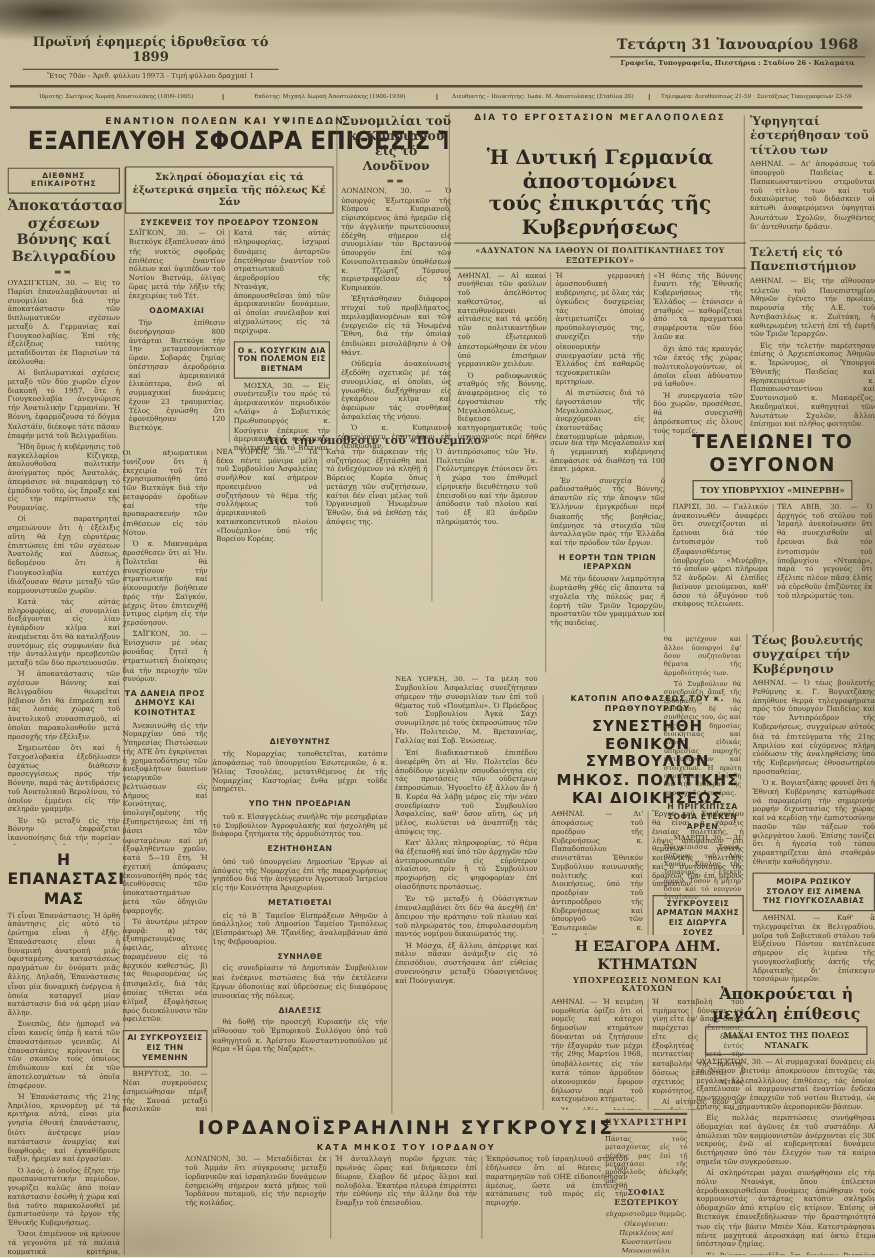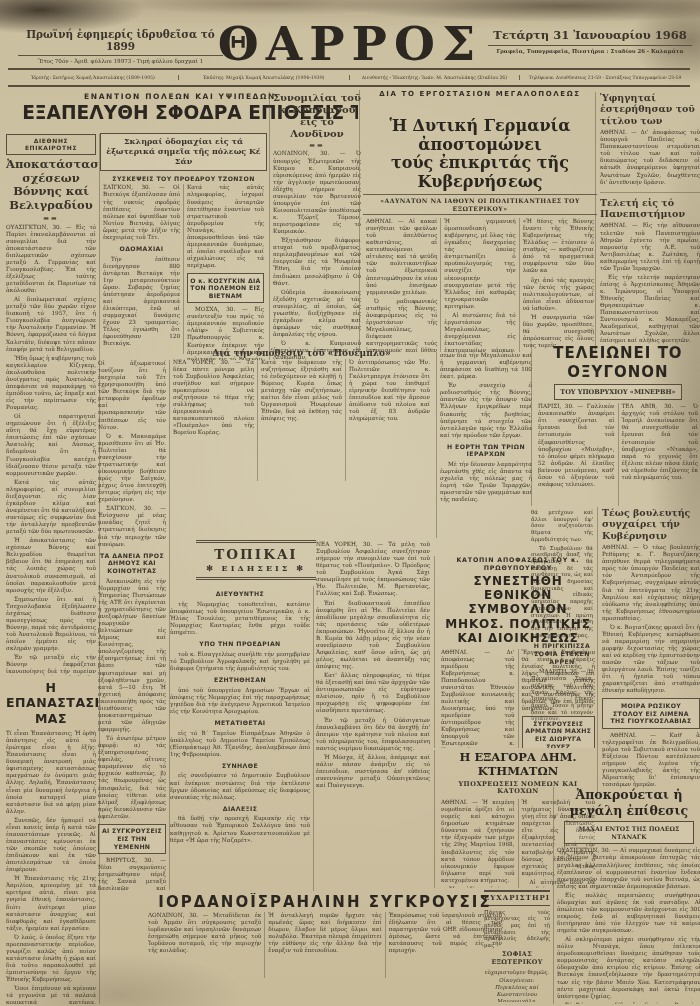--- a/index.html
+++ b/index.html
@@ -55,21 +55,20 @@
   .tban .t2{font-weight:bold;font-size:8px;letter-spacing:3px;margin-top:1px;}
   .euch-title{border-top:2px solid #564d3c;border-bottom:1px solid #564d3c;text-align:center;font-weight:bold;font-size:7px;letter-spacing:1px;padding:2px 0;margin-bottom:3px;}
   .condensed{display:inline-block;transform:scaleX(.93);transform-origin:center;}
   .divider-mini{text-align:center;font-size:6px;letter-spacing:2px;margin:1px 0 2px;color:#564d3c;}
 </style>
 </head>
 <body>
 
 <div id="page">
 
-  <div class="blk mh-title ni">ΘΑΡΡΟΣ</div>
   <div class="blk mh-left ni">
     <div class="l1">Πρωϊνή ἐφημερίς ἱδρυθεῖσα τό 1899</div>
     <div class="l2">Ἔτος 70όν - Ἀριθ. φύλλου 19973 - Τιμή φύλλου δραχμαί 1</div>
   </div>
   <div class="blk mh-right ni">
     <div class="l1">Τετάρτη 31 Ἰανουαρίου 1968</div>
     <div class="l2">Γραφεῖα, Τυπογραφεῖα, Πιεστήρια : Σταδίου 26 - Καλαμάτα</div>
   </div>
   <div class="blk infobar">
     <div class="cell">Ἱδρυτής: Σωτήριος Χωραή Ἀποστολάκης (1899-1905)</div>
@@ -214,24 +213,20 @@
   <div class="blk body-s vline-l" style="left:597px;top:507px;width:98px;height:288px;padding-left:4px;">
     <div class="smallhead" style="font-size:9.5px;text-align:left;">Τέως βουλευτής συγχαίρει τήν Κυβέρνησιν</div>
     <div style="margin-top:3px;">
         <div class="fi-lead">ΑΘΗΝΑΙ. — Ὁ τέως βουλευτής Ρεθύμνης κ. Γ. Βογιατζάκης ἀπηύθυνε θερμά τηλεγραφήματα πρός τόν ὑπουργόν Παιδείας καί τόν Ἀντιπρόεδρον τῆς Κυβερνήσεως, συγχαίρων αὐτούς διά τά ἐπιτεύγματα τῆς 21ης Ἀπριλίου καί εὐχόμενος πλήρη εὐόδωσιν τῆς ἀναληφθείσης ὑπό τῆς Κυβερνήσεως ἐθνοσωτηρίου προσπαθείας.</div>
         <div class="fi-p">Ὁ κ. Βογιατζάκης φρονεῖ ὅτι ἡ Ἐθνική Κυβέρνησις κατώρθωσε νά παραμερίσῃ τήν σημερινήν μορφήν διχοστασίας τῆς χώρας καί νά κερδίσῃ τήν ἐμπιστοσύνην πασῶν τῶν τάξεων τοῦ φιλεργάτου λαοῦ. Ἐπίσης τονίζει ὅτι ἡ ἡγεσία τοῦ τόπου χαρακτηρίζεται ἀπό σταθεράν ἐθνικήν καθοδήγησιν.</div>
         <div class="fi-bx">ΜΟΙΡΑ ΡΩΣΙΚΟΥ ΣΤΟΛΟΥ ΕΙΣ ΛΙΜΕΝΑ ΤΗΣ ΓΙΟΥΓΚΟΣΛΑΒΙΑΣ</div>
         <div class="fi-p">ΑΘΗΝΑΙ. — Καθ' ἃ τηλεγραφεῖται ἐκ Βελιγραδίου, μοῖρα τοῦ Σοβιετικοῦ στόλου τοῦ Εὐξείνου Πόντου κατέπλευσε σήμερον εἰς λιμένα τῆς γιουγκοσλαβικῆς ἀκτῆς τῆς Ἀδριατικῆς δι' ἐπίσκεψιν τεσσάρων ἡμερῶν.</div>
       </div>
   </div>
 
-  <div class="blk tban" style="left:196px;top:540px;width:120px;">
-    <div class="t1">ΤΟΠΙΚΑΙ</div>
-    <div class="t2">✻ ΕΙΔΗΣΕΙΣ ✻</div>
-  </div>
   <div class="blk body-s vline-r" style="left:170px;top:586px;width:140px;height:305px;padding-right:3px;">
       <div class="fi-h">ΔΙΕΥΘΥΝΤΗΣ</div>
       <div class="fi-p">τῆς Νομαρχίας τοποθετεῖται, κατόπιν ἀποφάσεως τοῦ ὑπουργείου Ἐσωτερικῶν, ὁ κ. Ἠλίας Τσουλέας, μετατιθέμενος ἐκ τῆς Νομαρχίας Καστορίας ἔνθα μέχρι τοῦδε ὑπηρέτει.</div>
       <div class="fi-h">ΥΠΟ ΤΗΝ ΠΡΟΕΔΡΙΑΝ</div>
       <div class="fi-p">τοῦ κ. Εἰσαγγελέως συνῆλθε τήν μεσημβρίαν τό Συμβούλιον Ἀγροφυλακῆς καί ἠσχολήθη μέ διάφορα ζητήματα τῆς ἁρμοδιότητός του.</div>
       <div class="fi-h">ΕΖΗΤΗΘΗΣΑΝ</div>
       <div class="fi-p">ὑπό τοῦ ὑπουργείου Δημοσίων Ἔργων αἱ ἀπόψεις τῆς Νομαρχίας ἐπί τῆς παραχωρήσεως γηπέδου διά τήν ἀνέγερσιν Ἀγροτικοῦ Ἰατρείου εἰς τήν Κοινότητα Ἀριοχωρίου.</div>
       <div class="fi-h">ΜΕΤΑΤΙΘΕΤΑΙ</div>
       <div class="fi-p">εἰς τό Β΄ Ταμεῖον Εἰσπράξεων Ἀθηνῶν ὁ ὑπάλληλος τοῦ Δημοσίου Ταμείου Τριπόλεως (Εἰσπράκτωρ) Ἀθ. Τζανίδης, ἀναλαμβάνων ἀπό 1ης Φεβρουαρίου.</div>
       <div class="fi-h">ΣΥΝΗΛΘΕ</div>
@@ -305,20 +300,21 @@
       <div class="fi-p">ΣΑΪΓΚΟΝ, 30. — Ἐνίσχυσιν μέ νέας μονάδας ζητεῖ ἡ στρατιωτική διοίκησις διά τήν περιοχήν τῶν συνόρων.</div>
       <div class="fi-h">ΤΑ ΔΑΝΕΙΑ ΠΡΟΣ ΔΗΜΟΥΣ ΚΑΙ ΚΟΙΝΟΤΗΤΑΣ</div>
       <div class="fi-p">Ἀνεκοινώθη εἰς τήν Νομαρχίαν ὑπό τῆς Ὑπηρεσίας Πιστώσεων τῆς ΑΤΕ ὅτι ἐγκρίνεται ἡ χρηματοδότησις τῶν ἀνεξοφλήτων δανείων γεωργικῶν βελτιώσεων εἰς Δήμους καί Κοινότητας, ὑπολογιζομένης τῆς ἐξυπηρετήσεως ἐπί τῇ βάσει τῶν ὑφισταμένων καί μή ἐξοφληθέντων χρεῶν, κατά 5—10 ἔτη. Ἡ σχετική ἀπόφασις ἐκοινοποιήθη πρός τάς διευθύνσεις τῶν ὑποκαταστημάτων μετά τῶν ὁδηγιῶν ἐφαρμογῆς.</div>
       <div class="fi-p">Τό ἀνωτέρω μέτρον ἀφορᾷ: α) τάς ἐξυπηρετουμένας ὀφειλάς, αἵτινες παραμένουν εἰς τό ἀρχικόν καθεστώς, β) τάς θεωρουμένας ὡς ἐπισφαλεῖς, διά τάς ὁποίας τίθεται νέα κλῖμαξ ἐξοφλήσεως πρός διευκόλυνσιν τῶν ὀφειλετῶν.</div>
       <div class="fi-bx">ΑΙ ΣΥΓΚΡΟΥΣΕΙΣ ΕΙΣ ΤΗΝ ΥΕΜΕΝΗΝ</div>
       <div class="fi-p">ΒΗΡΥΤΟΣ, 30. — Νέαι συγκρούσεις ἐσημειώθησαν πέριξ τῆς Σαναά μεταξύ βασιλικῶν καί δημοκρατικῶν δυνάμεων. Οἱ βασιλικοί σφίγγουν τόν κλοιόν περί τήν πρωτεύουσαν, τήν ὁποίαν ὑπερασπίζονται δυνάμεις ἐνισχυόμεναι ὑπό αἰγυπτιακῶν στοιχείων.</div>
     </div>
 
   <div class="blk body-s" style="left:120px;top:893px;width:410px;height:112px;">
     <div class="headline-sans" style="font-size:15px;letter-spacing:2px;">ΙΟΡΔΑΝΟΪΣΡΑΗΛΙΝΗ ΣΥΓΚΡΟΥΣΙΣ</div>
+    <div class="kicker" style="font-size:6.5px;margin:2px 0 3px;">ΚΑΤΑ ΜΗΚΟΣ ΤΟΥ ΙΟΡΔΑΝΟΥ</div>
     <div class="cols" style="height:66px;width:360px;margin:0 auto;">
       <div class="col">
           <div class="fi-lead">ΛΟΝΔΙΝΟΝ, 30. — Μεταδίδεται ἐκ τοῦ Ἀμμάν ὅτι σύγκρουσις μεταξύ ἰορδανικῶν καί ἰσραηλινῶν δυνάμεων ἐσημειώθη σήμερον κατά μῆκος τοῦ Ἰορδάνου ποταμοῦ, εἰς τήν περιοχήν τῆς κοιλάδος.</div>
         </div>
       <div class="col">
           <div class="fi-lead">Ἡ ἀνταλλαγή πυρῶν ἤρχισε τάς πρωϊνάς ὥρας καί διήρκεσεν ἐπί δίωρον, ἔλαβον δέ μέρος ὅλμοι καί πολυβόλα. Ἑκατέρα πλευρά ἐπιρρίπτει τήν εὐθύνην εἰς τήν ἄλλην διά τήν ἔναρξιν τοῦ ἐπεισοδίου.</div>
         </div>
       <div class="col">
           <div class="fi-lead">Ἐκπρόσωπος τοῦ ἰσραηλινοῦ στρατοῦ ἐδήλωσεν ὅτι αἱ θέσεις τῶν παρατηρητῶν τοῦ ΟΗΕ εἰδοποιήθησαν ἀμέσως, ὥστε νά ἐπιτευχθῇ κατάπαυσις τοῦ πυρός εἰς τήν περιοχήν.</div>
         </div>

